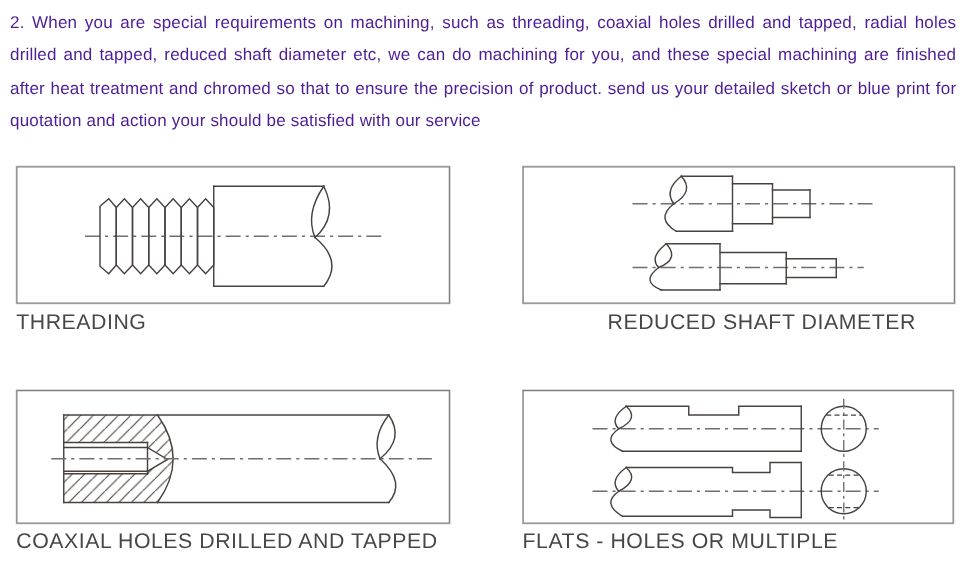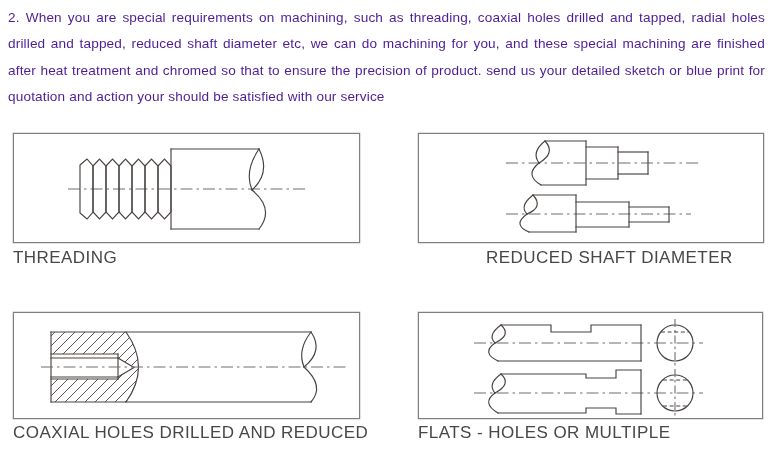--- a/index.html
+++ b/index.html
@@ -122,21 +122,21 @@
     <path class="ln" d="M37,64 H104"></path>
     <path class="ln" d="M104,45 L120,54.5 L104,64"></path>
 
     <path class="ln" d="M297,19 Q283,37 290,54"></path>
     <path class="ln" d="M297,19 Q310,38 290,54"></path>
     <path class="ln" d="M290,54 Q311,73 297,89"></path>
 
     <path class="cl" d="M27,54 H332"></path>
   </svg>
 </div>
-<div class="panel-label" id="label-coaxial">COAXIAL HOLES DRILLED AND REDUCED</div>
+<div class="panel-label" id="label-coaxial">COAXIAL HOLES DRILLED AND TAPPED</div>
 
 <div class="panel" id="panel-flats">
   <svg viewBox="0 0 343 105" aria-hidden="true">
 
     <path class="cl" d="M55,30 H284"></path>
     <path class="ln" d="M82,12 H132 V19 H172 V12 H222"></path>
     <path class="ln" d="M222,12 V48"></path>
     <path class="ln" d="M222,48 H79"></path>
     <path class="ln" d="M82,12 Q68,22 76,30"></path>
     <path class="ln" d="M82,12 Q93,22 76,30"></path>

